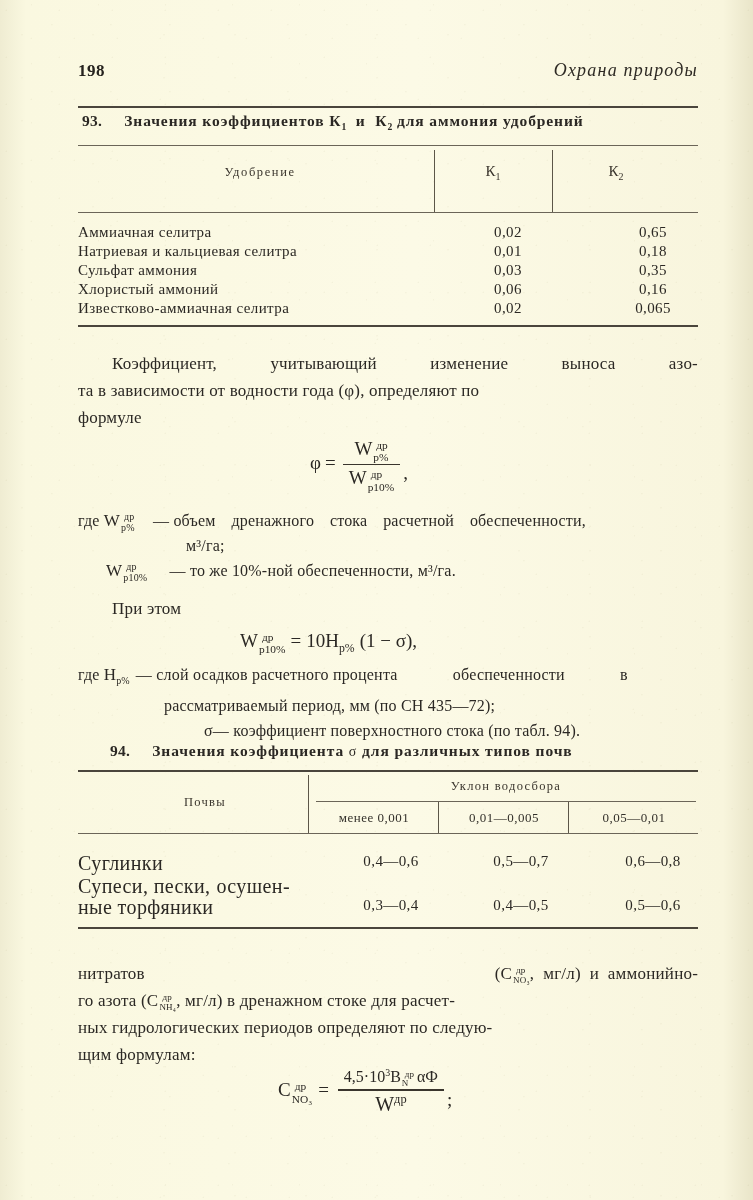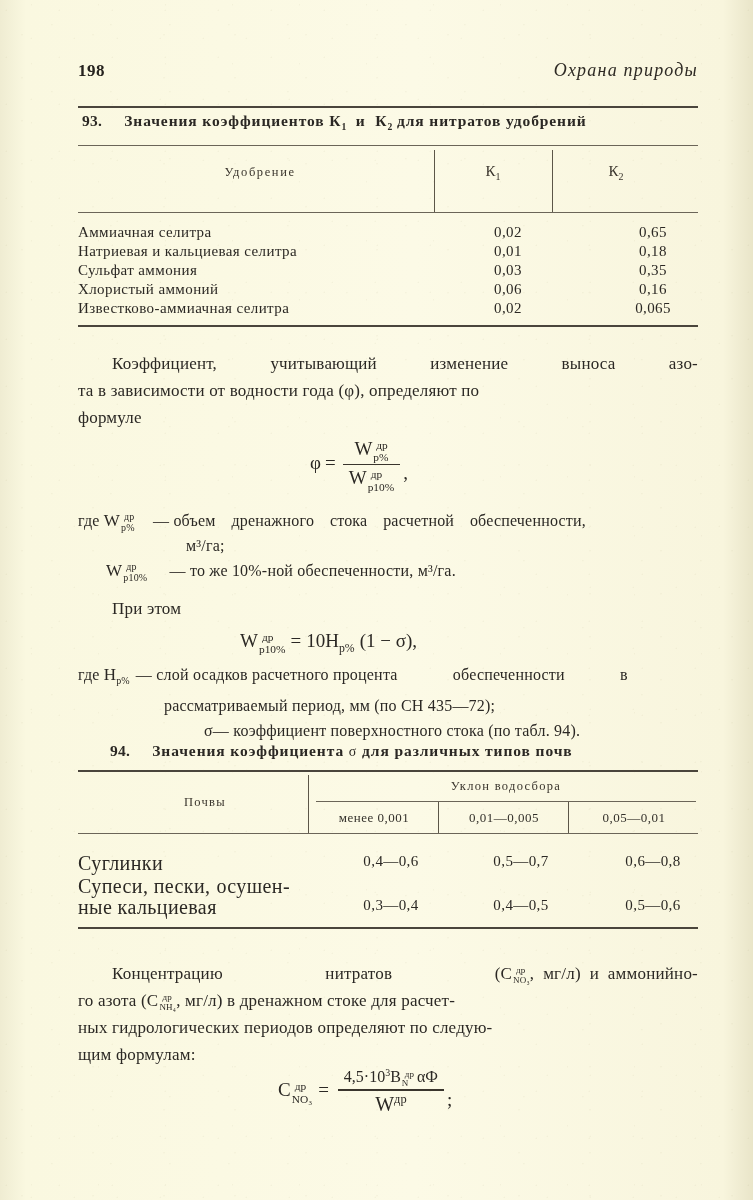--- a/index.html
+++ b/index.html
@@ -217,21 +217,21 @@
 <div class="content">
 
   <div class="runhead">
     <span class="folio">198</span>
     <span class="runtitle">Охрана природы</span>
   </div>
 
   <div class="rule med" style="left:78px; top:106px; width:620px;"></div>
 
   <div class="tcap" style="left:82px; top:112px;">
-    <span class="num">93.</span><span class="ttl"><span>Значения коэффициентов</span> К<span class="sub">1</span>&nbsp; <span>и</span> &nbsp;К<span class="sub">2</span> <span>для нитратов удобрений</span></span>
+    <span class="num">93.</span><span class="ttl"><span>Значения коэффициентов</span> К<span class="sub">1</span>&nbsp; <span>и</span> &nbsp;К<span class="sub">2</span> <span>для аммония удобрений</span></span>
   </div>
 
   <div class="rule thin" style="left:78px; top:145px; width:620px;"></div>
 
   <div class="vrule" style="left:434px; top:150px; height:62px;"></div>
   <div class="vrule" style="left:552px; top:150px; height:62px;"></div>
 
   <div class="t93-head" style="left:120px; top:165px; width:280px;">Удобрение</div>
   <div class="t93-head" style="left:448px; top:163px; width:90px; letter-spacing:0;">
     <span style="font-size:15px">К</span><span class="sub" style="font-size:10px">1</span>
@@ -370,39 +370,38 @@
   <div class="rule thin" style="left:78px; top:833px; width:620px;"></div>
 
   <div class="soilwrap" style="top:853px;">
     <span>Суглинки</span>
   </div>
   <div class="soilwrap" style="top:876px;">
     <span class="l1">
         <span>Супеси,  пески,</span>
         <span>осушен-</span>
       </span>
-    <span style="display:block;">ные  кальциевая</span>
+    <span style="display:block;">ные  торфяники</span>
   </div>
 
   <div class="t94-row" style="top:853px;">
     <span class="c1">0,4—0,6</span>
     <span class="c2">0,5—0,7</span>
     <span class="c3">0,6—0,8</span>
   </div>
   <div class="t94-row" style="top:897px;">
     <span class="c1">0,3—0,4</span>
     <span class="c2">0,4—0,5</span>
     <span class="c3">0,5—0,6</span>
   </div>
 
   <div class="rule med" style="left:78px; top:927px; width:620px;"></div>
 
   <div class="para" style="left:78px; top:960px; width:620px;">
     <span class="ln just" style="width:620px;">
-      <span style="padding-left:34px;">Концентрацию</span>
         <span>нитратов</span>
         <span><span>(C</span><span class="supsub" style="font-size:9px;"><span class="up">др</span><span>NO₃</span></span><span>,  мг/л)  и  аммонийно-</span></span>
     </span>
     <span class="ln"><span>го азота (C</span><span class="supsub" style="font-size:9px;">
           <span class="up">др</span>
           <span>NH₄</span>
         </span><span>,   мг/л)  в  дренажном  стоке  для  расчет-</span></span>
     <span class="ln">ных гидрологических периодов определяют по следую-</span>
     <span class="ln">щим формулам:</span>
   </div>

